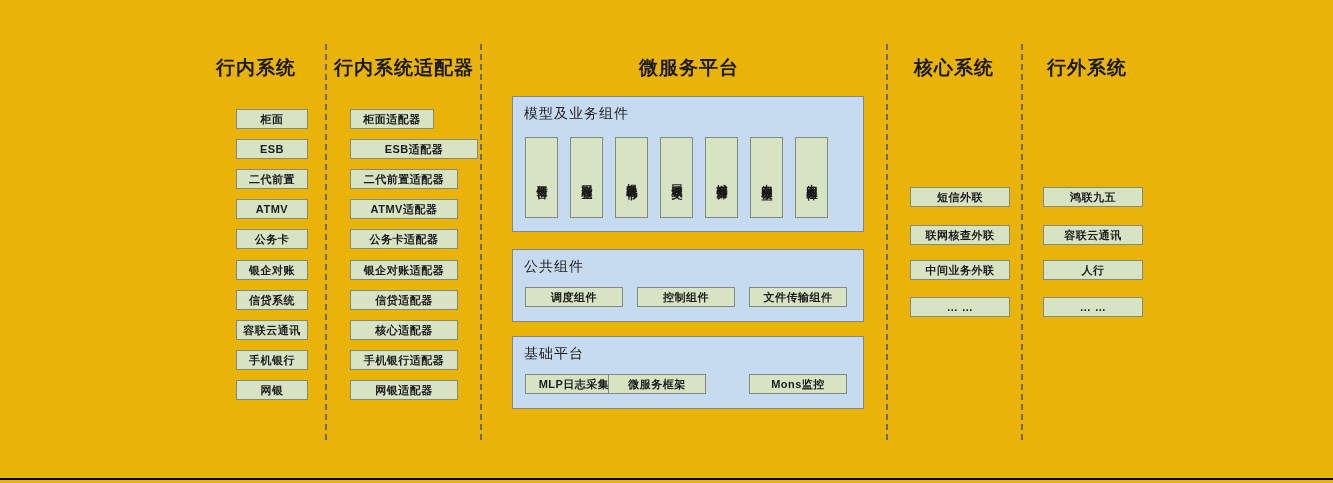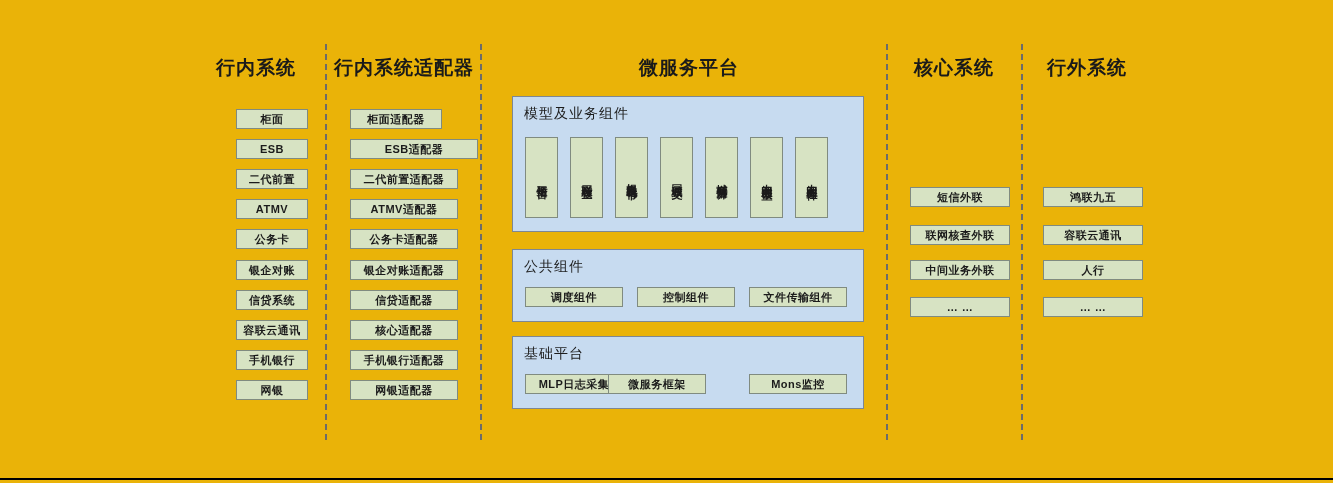--- a/index.html
+++ b/index.html
@@ -104,21 +104,21 @@
   <div class="gbox" style="left:236px;top:139px;width:72px;height:20px;">ESB</div>
   <div class="gbox" style="left:236px;top:169px;width:72px;height:20px;">二代前置</div>
   <div class="gbox" style="left:236px;top:199px;width:72px;height:20px;">ATMV</div>
   <div class="gbox" style="left:236px;top:229px;width:72px;height:20px;">公务卡</div>
   <div class="gbox" style="left:236px;top:260px;width:72px;height:20px;">银企对账</div>
   <div class="gbox" style="left:236px;top:290px;width:72px;height:20px;">信贷系统</div>
   <div class="gbox" style="left:236px;top:320px;width:72px;height:20px;">容联云通讯</div>
   <div class="gbox" style="left:236px;top:350px;width:72px;height:20px;">手机银行</div>
   <div class="gbox" style="left:236px;top:380px;width:72px;height:20px;">网银</div>
 
-  <div class="gbox" style="left:350px;top:109px;width:92px;height:20px;">柜面适配器</div>
+  <div class="gbox" style="left:350px;top:109px;width:84px;height:20px;">柜面适配器</div>
   <div class="gbox" style="left:350px;top:139px;width:128px;height:20px;">ESB适配器</div>
   <div class="gbox" style="left:350px;top:169px;width:108px;height:20px;">二代前置适配器</div>
   <div class="gbox" style="left:350px;top:199px;width:108px;height:20px;">ATMV适配器</div>
   <div class="gbox" style="left:350px;top:229px;width:108px;height:20px;">公务卡适配器</div>
   <div class="gbox" style="left:350px;top:260px;width:108px;height:20px;">银企对账适配器</div>
   <div class="gbox" style="left:350px;top:290px;width:108px;height:20px;">信贷适配器</div>
   <div class="gbox" style="left:350px;top:320px;width:108px;height:20px;">核心适配器</div>
   <div class="gbox" style="left:350px;top:350px;width:108px;height:20px;">手机银行适配器</div>
   <div class="gbox" style="left:350px;top:380px;width:108px;height:20px;">网银适配器</div>
 

